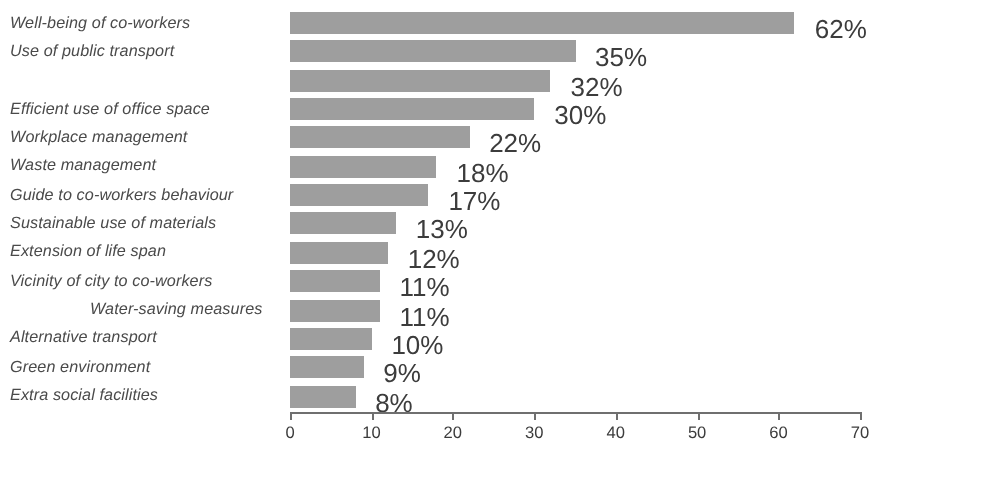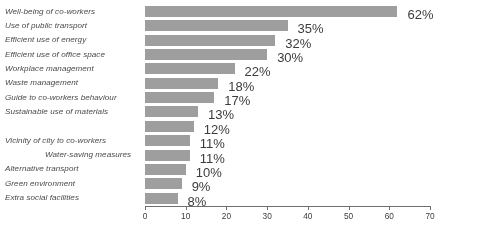--- a/index.html
+++ b/index.html
@@ -86,26 +86,26 @@
   }
 </style>
 </head>
 <body>
 
 <div id="chart-root">
 
   <div id="category-labels">
       <div class="cat-label" style="top: 7.5px;">Well-being of co-workers</div>
       <div class="cat-label" style="top: 21.85px;">Use of public transport</div>
-      <div class="cat-label" style="top: 36.2px;">Efficient use of energy</div>
       <div class="cat-label" style="top: 50.55px;">Efficient use of office space</div>
       <div class="cat-label" style="top: 64.9px;">Workplace management</div>
       <div class="cat-label" style="top: 79.25px;">Waste management</div>
       <div class="cat-label" style="top: 93.6px;">Guide to co-workers behaviour</div>
       <div class="cat-label" style="top: 107.95px;">Sustainable use of materials</div>
+      <div class="cat-label" style="top: 122.3px;">Extension of life span</div>
       <div class="cat-label" style="top: 136.65px;">Vicinity of city to co-workers</div>
       <div class="cat-label" style="top: 151px; margin-left: 40px;">Water-saving measures</div>
       <div class="cat-label" style="top: 165.35px;">Alternative transport</div>
       <div class="cat-label" style="top: 179.7px;">Green environment</div>
       <div class="cat-label" style="top: 194.05px;">Extra social facilities</div>
     </div>
 
   <div id="plot-area">
       <div class="bar" style="left: 0px; top: 6px; width: 252.429px; background: rgb(158, 158, 158);"></div>
       <div class="bar-value" style="left: 262.429px; top: 8px;">62%</div>

